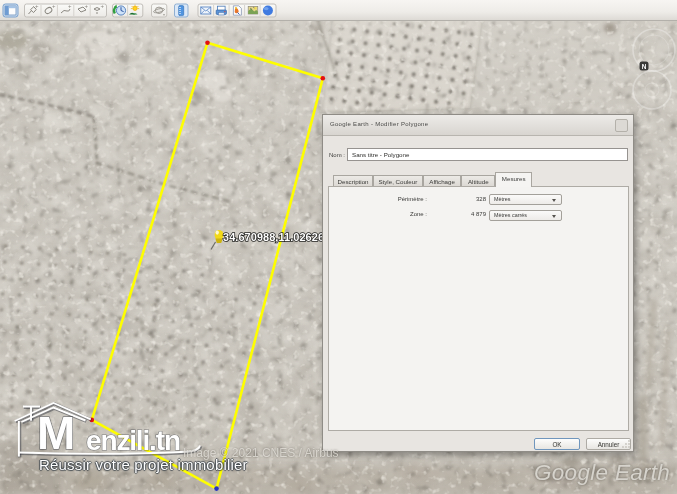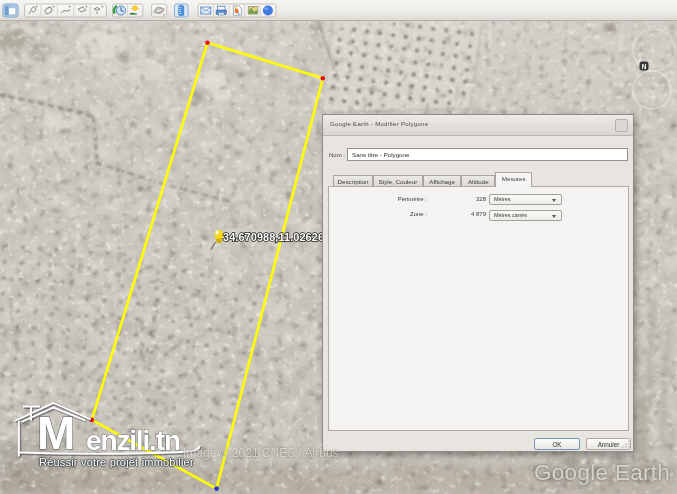--- a/index.html
+++ b/index.html
@@ -15,23 +15,23 @@
 .tab{position:absolute;font-size:6.2px;color:#3a3a38;background:linear-gradient(#eceae6,#dcd9d4);border:1px solid #a9a6a0;border-bottom:none;text-align:center;height:11px;padding-top:0;line-height:11px;top:60px;box-sizing:border-box;white-space:nowrap;overflow:hidden;z-index:2;}
 #tabactive{background:#f5f4f2;height:15px;line-height:12px;top:57px;z-index:4;}
 #pane{position:absolute;left:5px;top:71px;width:301px;height:245px;background:#f4f3f1;border:1px solid #aeaba5;box-sizing:border-box;z-index:1;}
 .rowlbl{position:absolute;font-size:6px;color:#3a3a38;text-align:right;width:60px;z-index:5;}
 .rowval{position:absolute;font-size:6px;color:#3a3a38;text-align:right;width:30px;z-index:5;}
 .dd{position:absolute;left:166px;width:73px;height:11px;background:linear-gradient(#fbfaf9,#edebe8);border:1px solid #a3a09a;border-radius:2px;font-size:5.4px;color:#3a3a38;line-height:9px;padding-left:4px;box-sizing:border-box;z-index:5;}
 .dd:after{content:"";position:absolute;right:5px;top:3.5px;width:0;height:0;border-left:2.8px solid transparent;border-right:2.8px solid transparent;border-top:3.8px solid #55524e;}
 .btn{position:absolute;top:323px;height:12px;font-size:6.3px;color:#33332f;text-align:center;line-height:11px;background:linear-gradient(#fdfdfc,#e8e6e2);border:1px solid #aeaba5;border-radius:2px;box-sizing:border-box;z-index:5;}
 #okbtn{left:211px;width:46px;border-color:#7096bd;}
 #anbtn{left:263px;width:45px;}
-#watermark{position:absolute;left:534px;top:460px;font-size:22.5px;color:#d6d3cc;letter-spacing:0.3px;white-space:nowrap;text-shadow:0 0 3px rgba(85,80,72,0.85);}
+#watermark{position:absolute;left:534px;top:460px;font-size:22.5px;color:#d6d3cc;letter-spacing:0.3px;white-space:nowrap;text-shadow:0 0 3px rgba(85,80,72,0.85);font-style:italic;}
 #copyr{position:absolute;left:183px;top:446px;font-size:12px;color:rgba(240,237,230,0.72);white-space:nowrap;text-shadow:0 0 2px rgba(80,76,68,0.7);text-align:center;}
-#slogan{position:absolute;left:39px;top:456px;font-size:11px;color:#fff;white-space:nowrap;letter-spacing:0.2px;text-shadow:-1px 0 1px rgba(35,45,56,0.7),1px 0 1px rgba(35,45,56,0.7),0 -1px 1px rgba(35,45,56,0.7),0 1px 1px rgba(35,45,56,0.7);}
+#slogan{position:absolute;left:39px;top:456px;font-size:15px;color:#fff;white-space:nowrap;letter-spacing:0.2px;text-shadow:-1px 0 1px rgba(35,45,56,0.7),1px 0 1px rgba(35,45,56,0.7),0 -1px 1px rgba(35,45,56,0.7),0 1px 1px rgba(35,45,56,0.7);}
 </style>
 </head>
 <body>
 <div id="stage">
 <svg id="map" width="677" height="494">
 <defs>
 <filter id="blotD" x="0" y="0" width="100%" height="100%" color-interpolation-filters="sRGB">
 <feTurbulence type="fractalNoise" baseFrequency="0.042 0.05" numOctaves="3" seed="8" result="n"></feTurbulence>
 <feColorMatrix in="n" type="matrix" values="0 0 0 0 0  0 0 0 0 0  0 0 0 0 0  1.1 0 0 0 -0.33" result="m"></feColorMatrix>
 <feComposite in="SourceGraphic" in2="m" operator="in"></feComposite>

